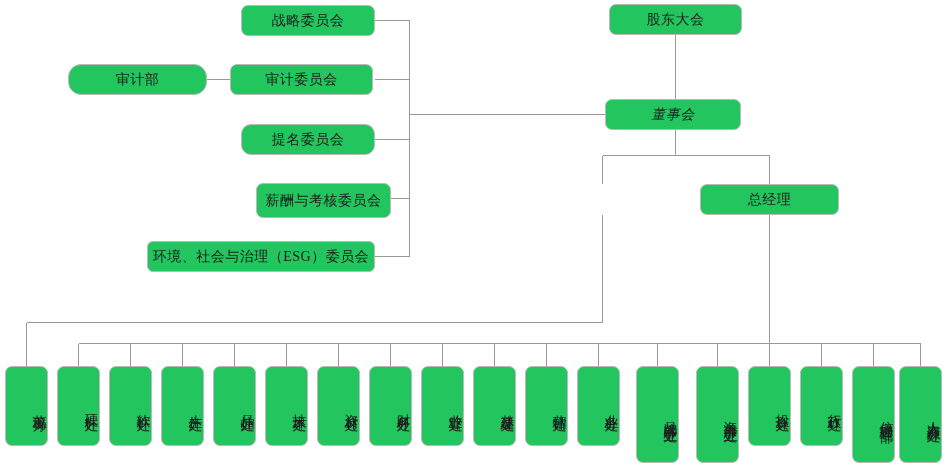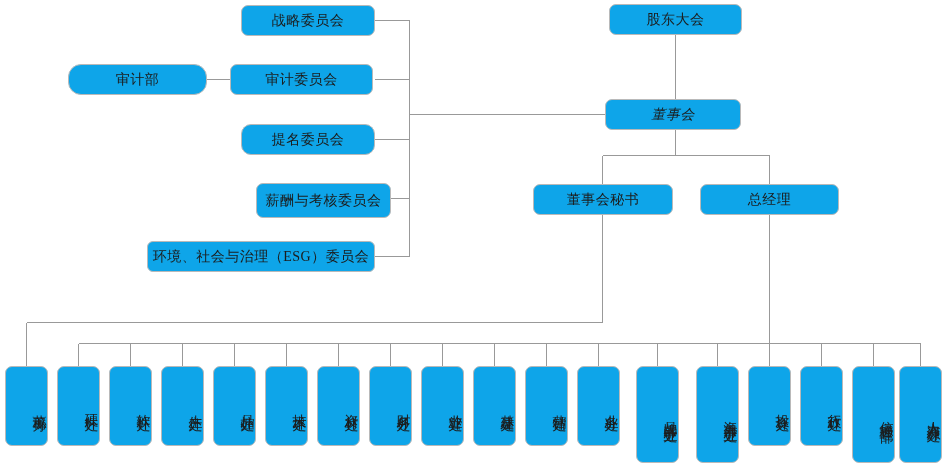--- a/index.html
+++ b/index.html
@@ -19,21 +19,21 @@
     position: absolute;
     left: 0;
     top: 0;
     width: 944px;
     height: 468px;
     pointer-events: none;
   }
   .node {
     position: absolute;
     box-sizing: border-box;
-    background: #0ea5e9;
+    background: #22c55e;
     border: 1px solid #b9b9b9;
     border-radius: 7px;
     color: #1c1c1c;
     display: flex;
     align-items: center;
     justify-content: center;
     text-align: center;
     line-height: 1.08;
     letter-spacing: 0.5px;
   }
@@ -133,23 +133,20 @@
   </div>
 
   <div class="node horiz" style="left:256px; top:183px; width:135px; height:35px;">
     <span class="node-label">薪酬与考核委员会</span>
   </div>
 
   <div class="node horiz" style="left:147px; top:241px; width:228px; height:31px;border-radius:6px;">
     <span class="node-label">环境、社会与治理（ESG）委员会</span>
   </div>
 
-  <div class="node horiz" style="left:533px; top:184px; width:140px; height:31px;">
-    <span class="node-label">董事会秘书</span>
-  </div>
 
   <div class="node horiz" style="left:700px; top:184px; width:139px; height:31px;">
     <span class="node-label">总经理</span>
   </div>
 
   <div class="node vert" style="left:5px; top:366px; width:43px; height:80px;">
     <span class="node-label">董秘办</span>
   </div>
 
   <div class="node vert" style="left:57px; top:366px; width:43px; height:80px;">

